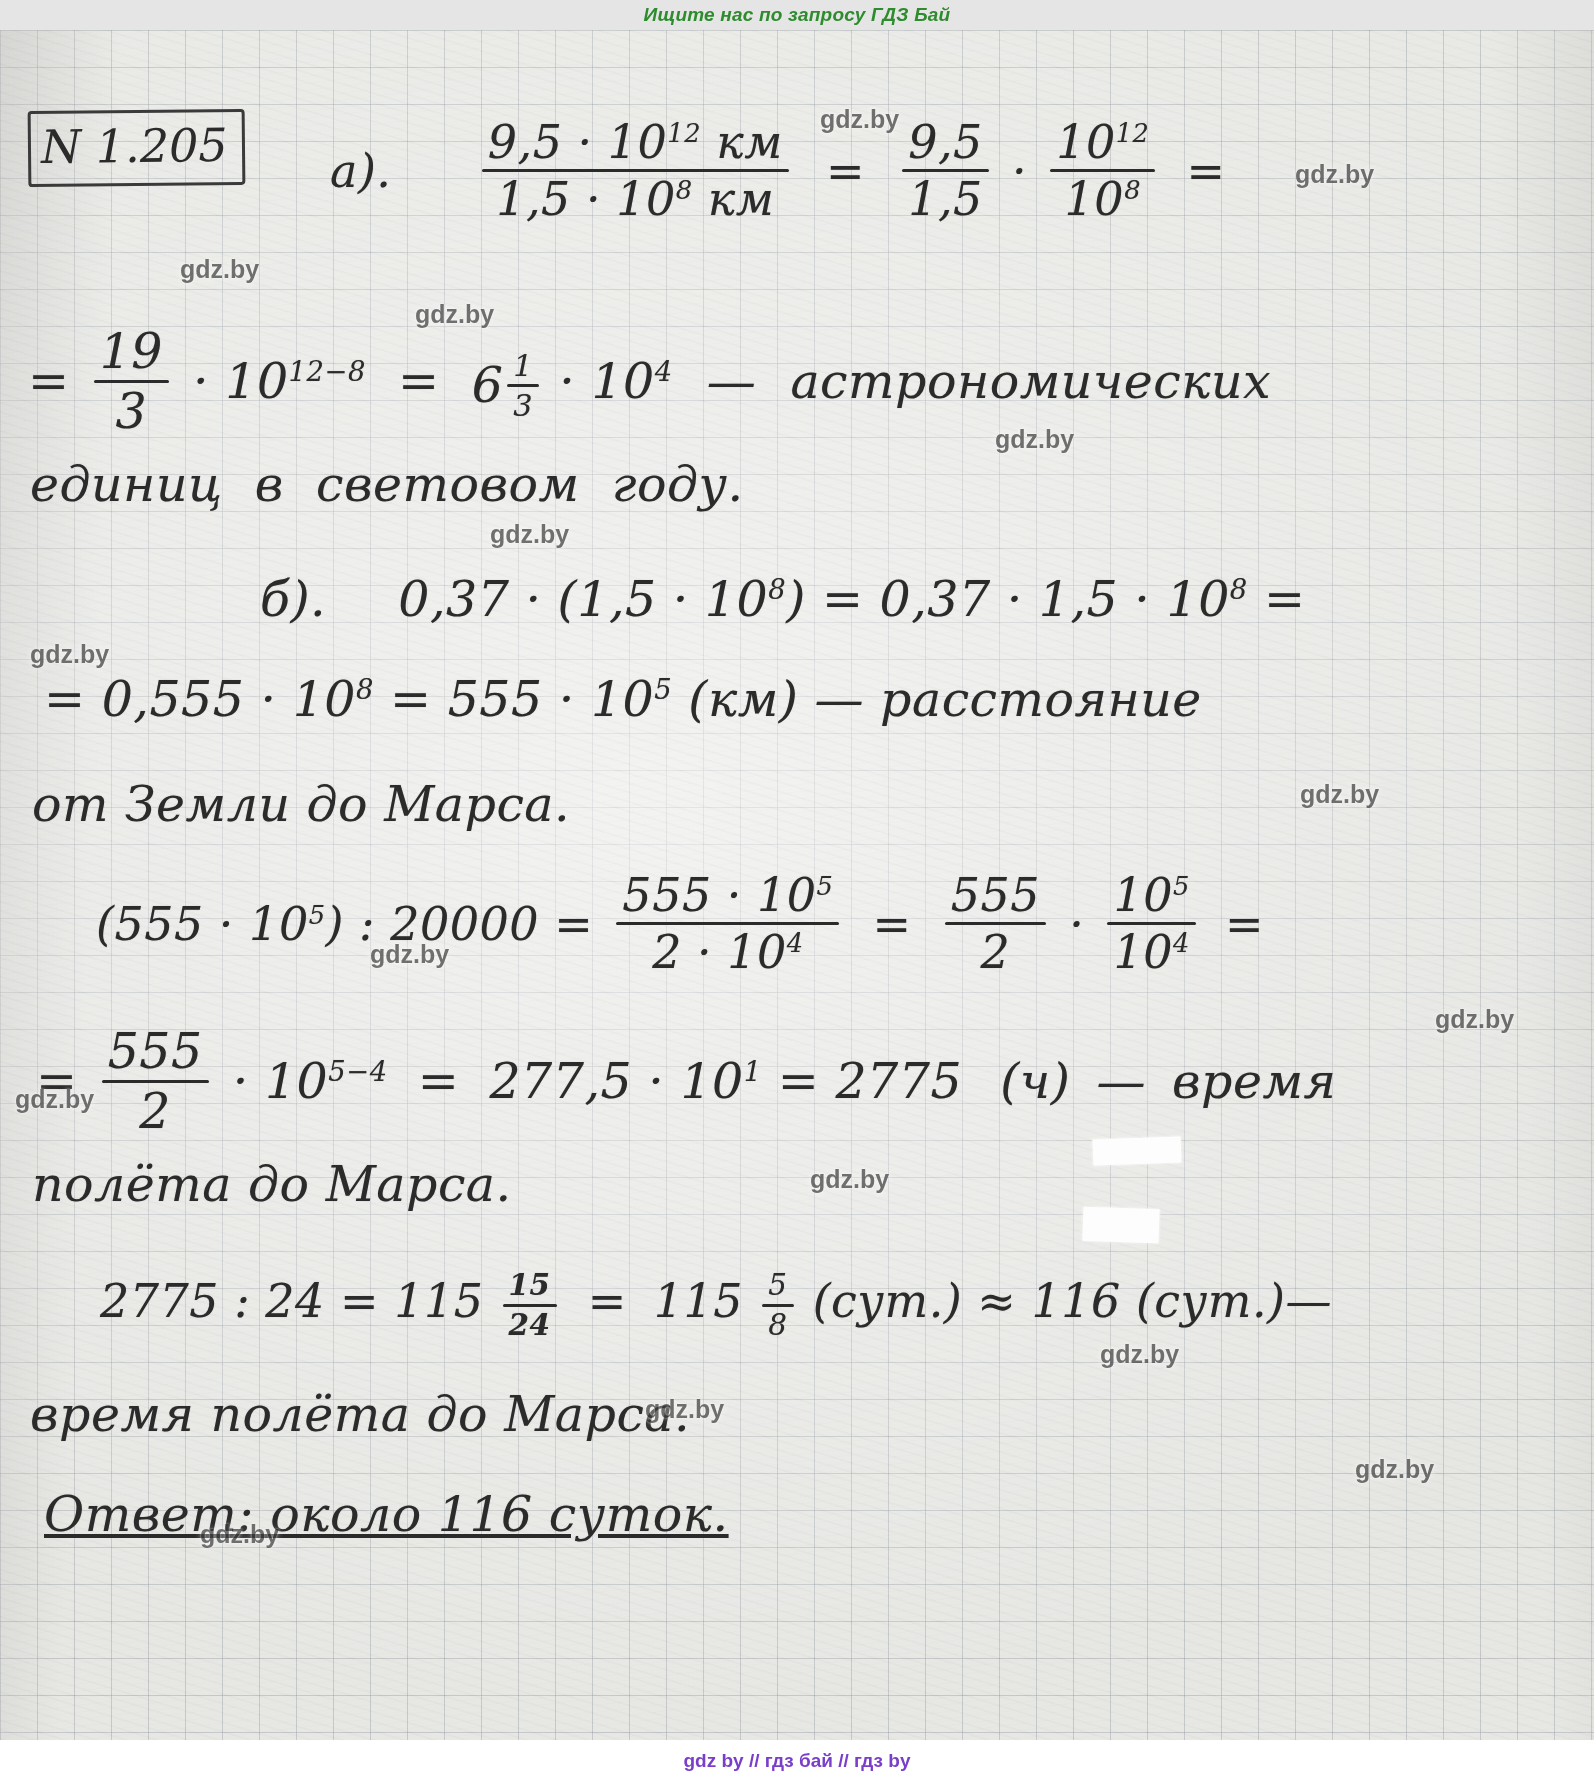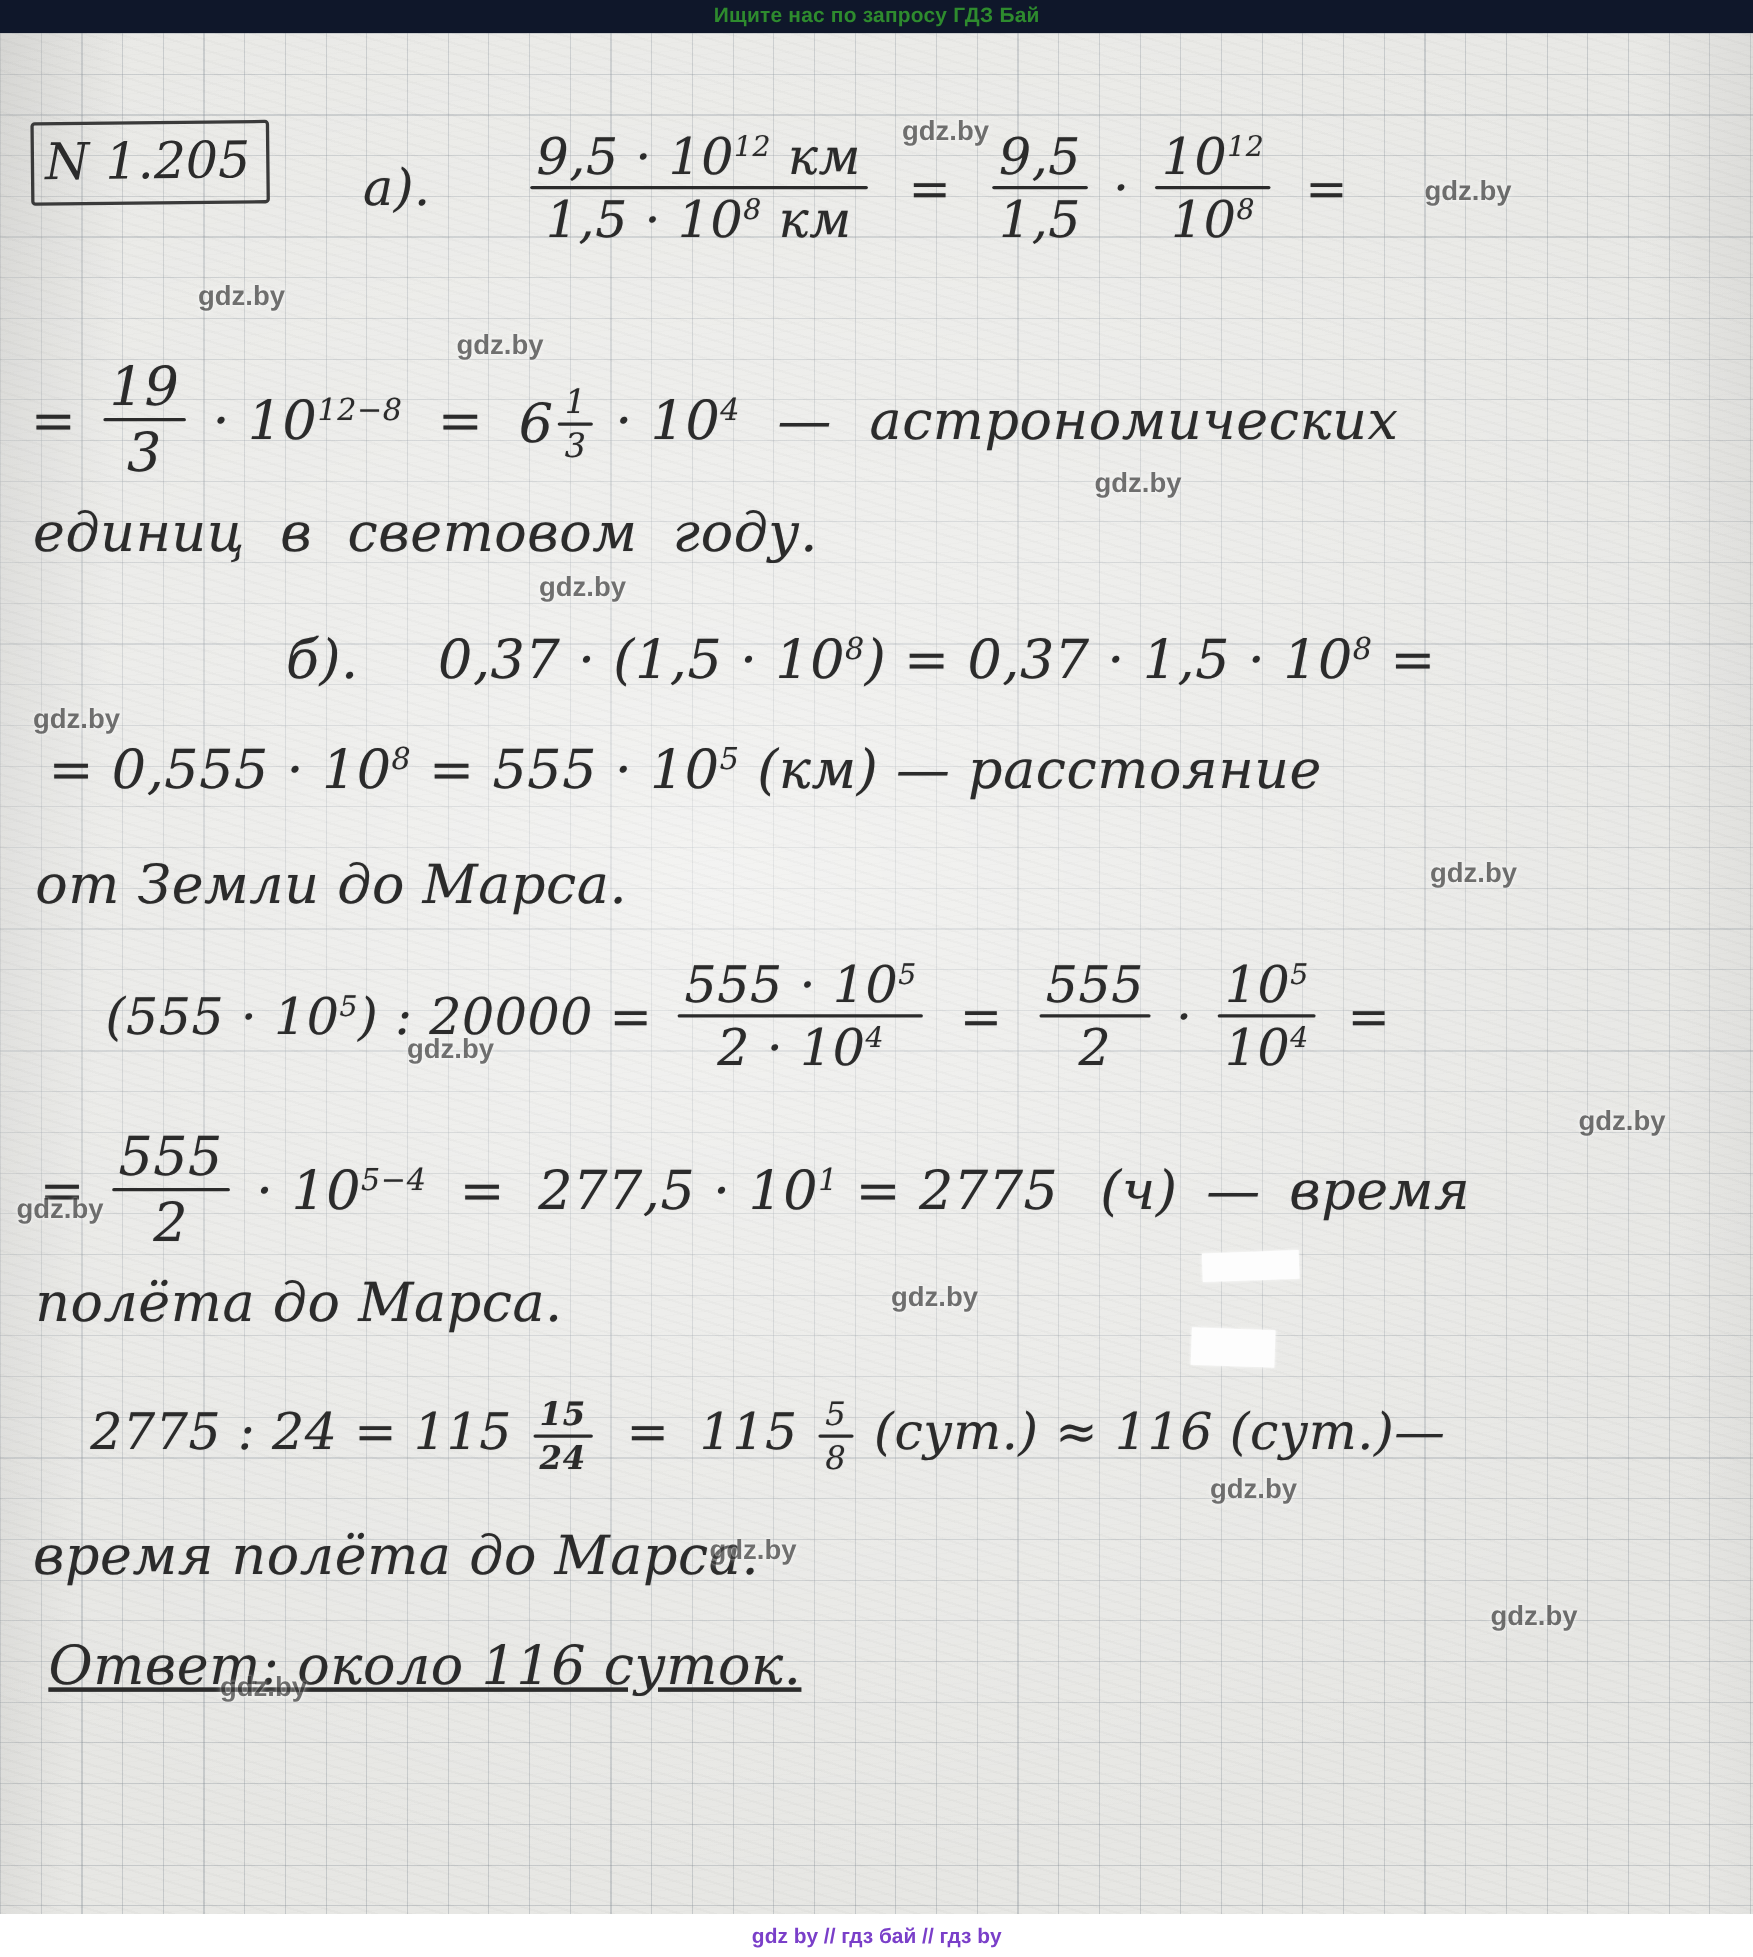--- a/index.html
+++ b/index.html
@@ -15,21 +15,22 @@
     overflow: hidden;
   }
 
   
   .top-banner {
     width: 100%;
     height: 30px;
     display: flex;
     align-items: center;
     justify-content: center;
-    background: #0f172a;
+    background: #e5e5e5;
+    font-style: italic;
   }
   .top-banner-text {
     color: #2e8b2e;
     font-weight: bold;
     font-size: 19px;
     letter-spacing: 0.2px;
   }
 
   
   .bottom-banner {
@@ -278,21 +279,21 @@
     <span>время</span>
   </div>
 
   <div class="patch" style="left: 1093px; top: 1108px; width: 88px; height: 26px; transform: rotate(-2deg);"></div>
   <div class="patch" style="left: 1083px; top: 1178px; width: 76px; height: 34px; transform: rotate(2deg);"></div>
 
   <div class="hw l" style="top: 1130px; left: 32px;">
     <span>полёта до Марса.</span>
   </div>
 
-  <div class="hw l" style="top: 1240px; left: 82px; font-size: 46px;">
+  <div class="hw l" style="top: 1240px; left: 100px; font-size: 46px;">
     <span>2775 : 24 = 115</span>
     <span class="frac small" style="font-size:0.64em;font-weight:bold;">
       <span class="num">15</span>
       <span class="bar"></span>
       <span class="den">24</span>
     </span>
     <span style="margin:0 12px;">=</span>
     <span>115</span>
     <span class="frac small" style="font-size:0.64em;">
       <span class="num">5</span>

